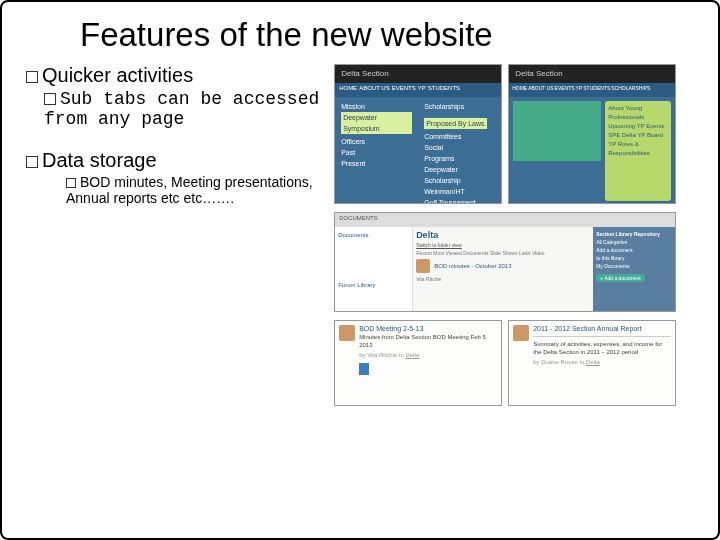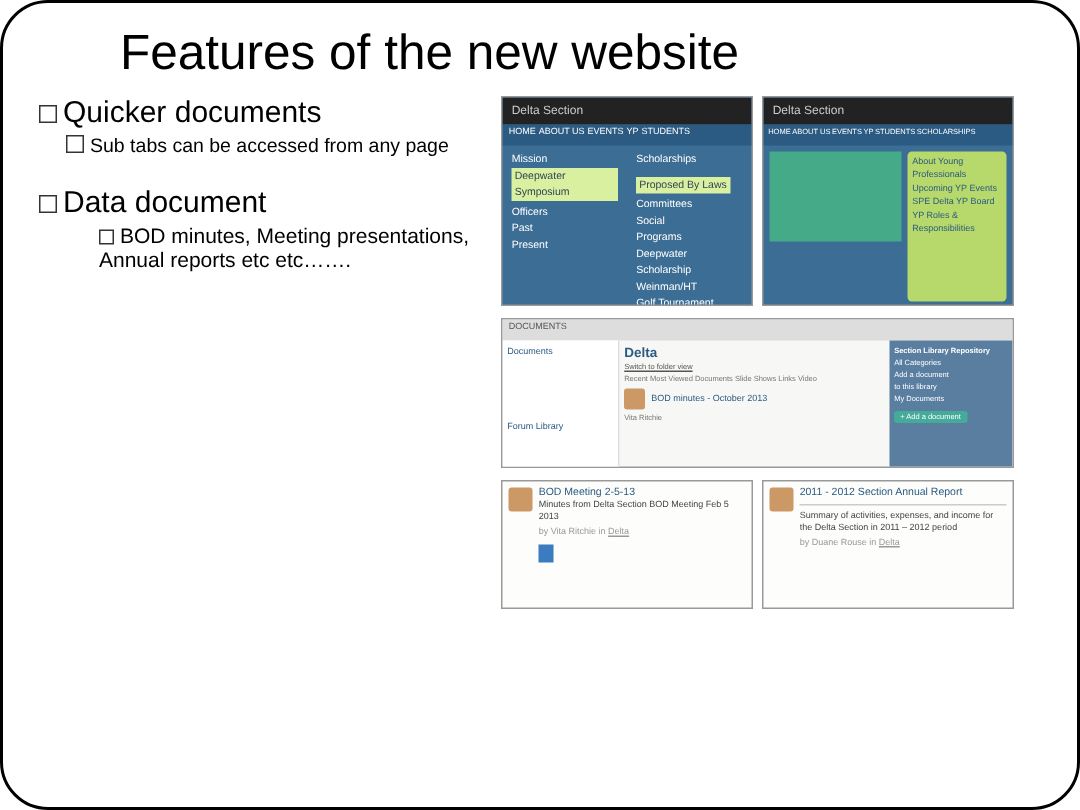--- a/index.html
+++ b/index.html
@@ -1,31 +1,31 @@
 <!DOCTYPE html>
 <html><head>
 <meta charset="utf-8">
 <style>
   * { box-sizing: border-box; margin: 0; padding: 0; }
   html, body { width: 720px; height: 540px; font-family: Arial, Helvetica, sans-serif; background: #fff; }
   .slide {
     width: 720px; height: 540px;
     border: 2px solid #000;
-    border-radius: 32px;
+    border-radius: 8px;
     padding: 14px 36px 14px 24px;
     position: relative;
     overflow: hidden;
   }
   .title { font-size: 33px; font-weight: 400; margin-left: 54px; margin-bottom: 10px; }
   .content { display: flex; }
   .left { width: 310px; }
   .right { width: 350px; display: flex; flex-direction: column; gap: 8px; }
 
   .b1 { font-size: 20px; margin-bottom: 2px; }
-  .b2 { font-size: 13px; margin-left: 18px; margin-bottom: 2px; }
+  .b2 { font-size: 18px; margin-left: 18px; margin-bottom: 2px; font-family: Liberation Mono, monospace; }
   .b3 { font-size: 14px; margin-left: 40px; margin-bottom: 16px; }
   .box { display: inline-block; width: 12px; height: 12px; border: 1px solid #333; background: #fff; margin-right: 4px; vertical-align: -1px; font-size: 0; }
   .b3 .box { width: 10px; height: 10px; }
 
   .gap { height: 18px; }
 
   
   .thumb { border: 1px solid #999; background: #eee; position: relative; overflow: hidden; }
   .thumb-blue { background: #3b6d95; }
   .thumb-row { display: flex; gap: 6px; }
@@ -69,26 +69,26 @@
   .doc3 .line { height: 1px; background: #ccc; margin: 3px 0; }
 </style>
 </head>
 <body>
 
 <div class="slide">
   <div class="title">Features of the new website</div>
 
   <div class="content">
     <div class="left">
-      <div class="b1"><span class="box"></span><span>Quicker documents</span></div>
+      <div class="b1"><span class="box"></span><span>Quicker activities</span></div>
       <div class="b2"><span class="box"></span><span>Sub tabs can be accessed from any page</span></div>
 
       <div class="gap"></div>
 
-      <div class="b1"><span class="box"></span><span>Data document</span></div>
+      <div class="b1"><span class="box"></span><span>Data storage</span></div>
       <div class="b3"><span class="box"></span><span>BOD minutes, Meeting presentations, Annual reports etc etc…….</span></div>
     </div>
 
     <div class="right">
       <div class="thumb-row">
         <div class="thumb thumb-blue nav1">
           <div class="header">Delta Section</div>
           <div class="menu">
             <span>HOME</span>
             <span>ABOUT US</span>

